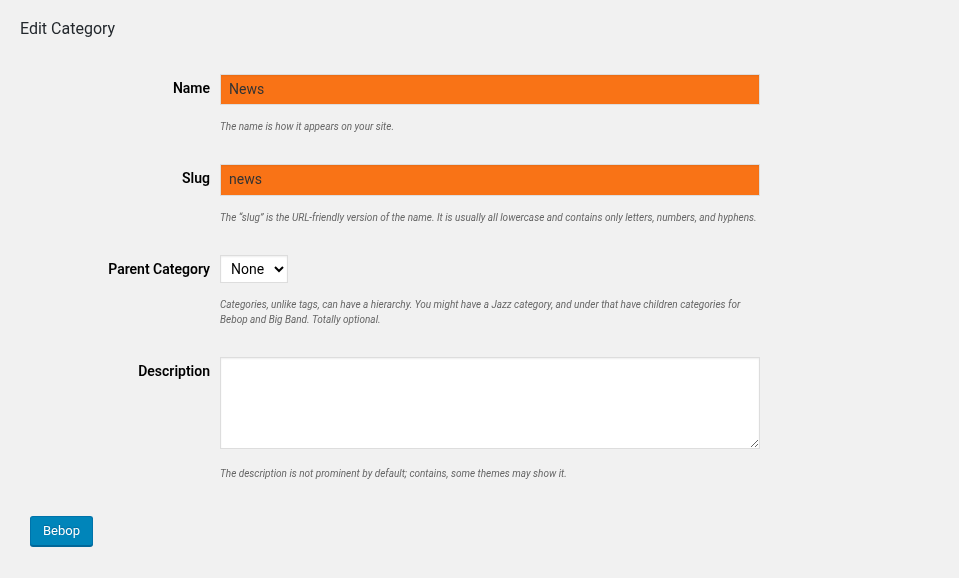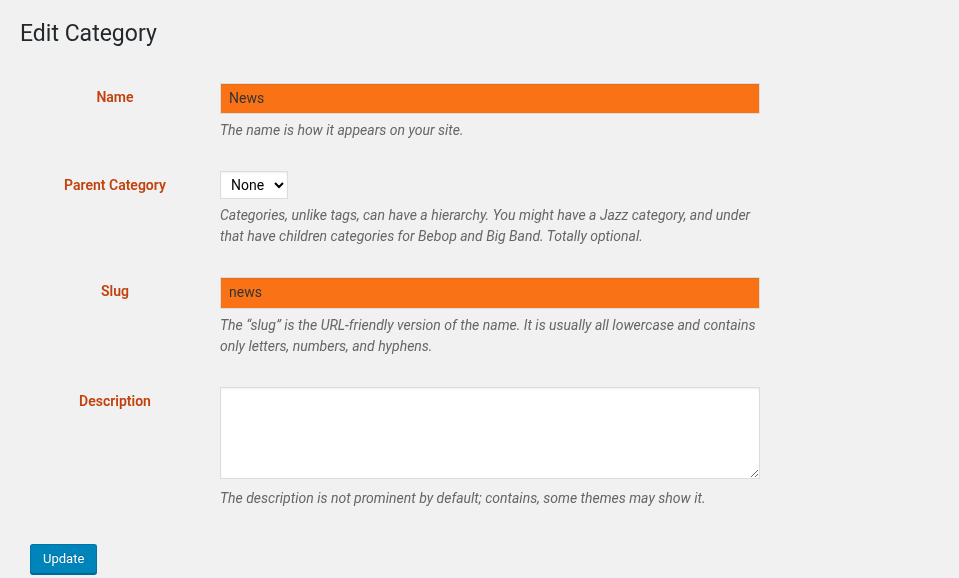--- a/index.html
+++ b/index.html
@@ -13,39 +13,39 @@
       color: #23282d;
       background: #f1f1f1;
       padding: 0;
       width: 959px;
       height: 578px;
     }
     .wrap {
       padding: 10px 20px 20px 20px;
     }
     h1 {
-      font-size: 23px;
+      font-size: 16px;
       font-weight: 400;
       color: #23282d;
       margin: 0 0 15px 0;
       padding: 9px 0 4px 0;
       line-height: 1.3;
     }
     .form-table {
       width: 100%;
       border-collapse: collapse;
     }
     .form-table tr {
       vertical-align: top;
     }
     .form-table th {
-      text-align: center;
+      text-align: right;
       font-weight: 600;
       font-size: 14px;
-      color: #c2410c;
+      color: #000000;
       width: 200px;
       padding: 20px 10px 20px 0;
       vertical-align: top;
       line-height: 1.3;
     }
     .form-table td {
       padding: 15px 10px 15px 0;
       vertical-align: top;
     }
     .regular-text {
@@ -74,24 +74,24 @@
       padding: 5px 8px;
       font-size: 14px;
       line-height: 1.4;
       border: 1px solid #ddd;
       box-shadow: inset 0 1px 2px rgba(0,0,0,0.07);
       background: #fff;
       font-family: inherit;
       resize: both;
     }
     .description {
-      font-size: 14px;
+      font-size: 10px;
       font-style: italic;
       color: #666;
-      margin-top: 6px;
+      margin-top: 14px;
       line-height: 1.5;
       max-width: 540px;
     }
     .submit {
       padding: 20px 0 10px 10px;
     }
     .button-primary {
       background: #0085ba;
       border: 1px solid #0073aa;
       border-bottom-color: #006799;
@@ -116,41 +116,41 @@
   <table class="form-table">
     <tbody>
       <tr>
         <th>Name</th>
         <td>
           <input type="text" class="regular-text" value="News" style="">
           <p class="description">The name is how it appears on your site.</p>
         </td>
       </tr>
       <tr>
+        <th>Slug</th>
+        <td>
+          <input type="text" class="regular-text" value="news" style="">
+          <p class="description">The “slug” is the URL-friendly version of the name. It is usually all lowercase and contains only letters, numbers, and hyphens.</p>
+        </td>
+      </tr>
+      <tr>
         <th>Parent Category</th>
         <td>
           <select>
             <option>None</option>
           </select>
           <p class="description">Categories, unlike tags, can have a hierarchy. You might have a Jazz category, and under that have children categories for Bebop and Big Band. Totally optional.</p>
-        </td>
-      </tr>
-      <tr>
-        <th>Slug</th>
-        <td>
-          <input type="text" class="regular-text" value="news" style="">
-          <p class="description">The “slug” is the URL-friendly version of the name. It is usually all lowercase and contains only letters, numbers, and hyphens.</p>
         </td>
       </tr>
       <tr>
         <th>Description</th>
         <td>
           <textarea class="large-text" style=""></textarea>
           <p class="description">The description is not prominent by default; contains, some themes may show it.</p>
         </td>
       </tr>
     </tbody>
   </table>
 
   <p class="submit">
-    <button class="button-primary">Update</button>
+    <button class="button-primary">Bebop</button>
   </p>
 </div>
 
 </body></html>

